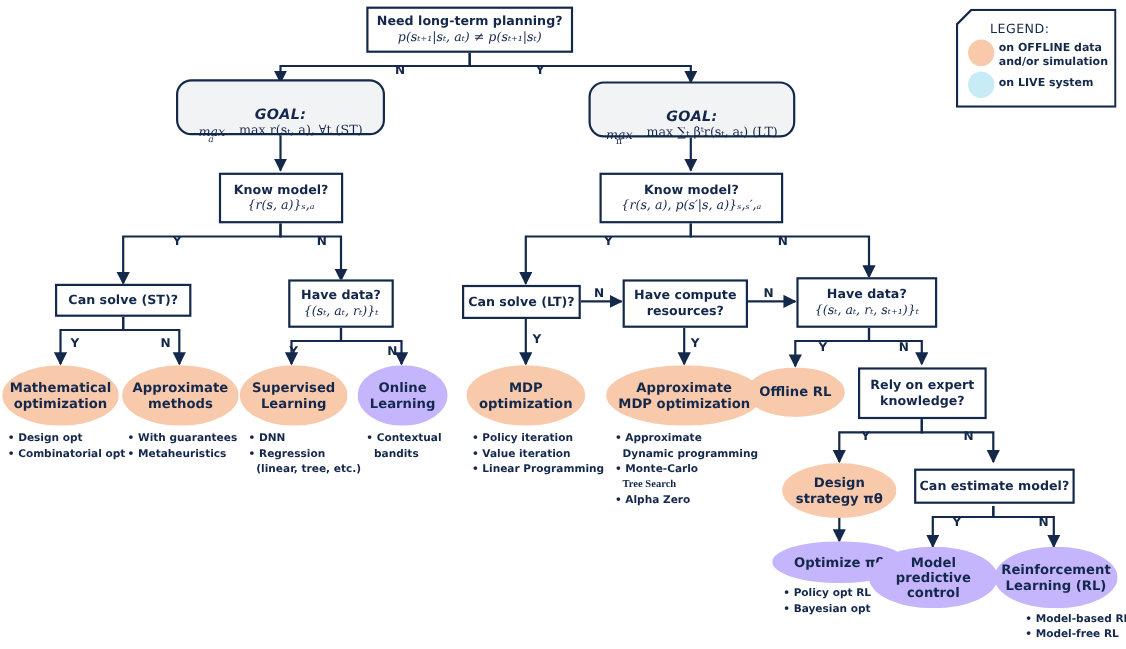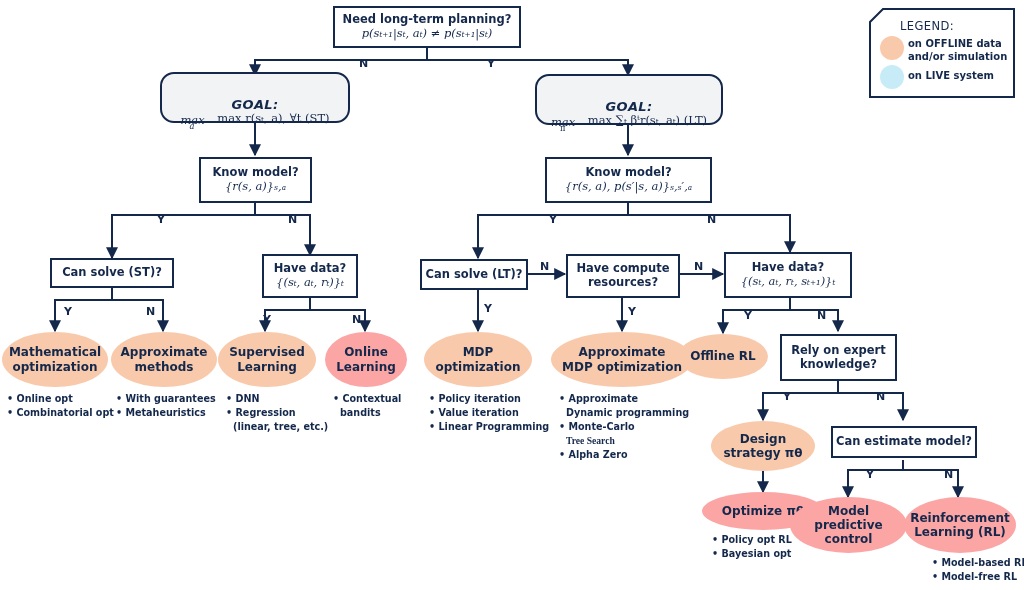--- a/index.html
+++ b/index.html
@@ -6,21 +6,21 @@
   body{width:1024px;height:590px;position:relative;overflow:hidden;
        font-family:"DejaVu Sans","Liberation Sans",sans-serif;color:#14284b;}
   #canvas{position:absolute;inset:0;width:1024px;height:590px;border-radius:14px;}
   svg.edges{position:absolute;left:0;top:0;width:1024px;height:590px;}
   .node{position:absolute;box-sizing:border-box;display:flex;flex-direction:column;
         align-items:center;justify-content:center;text-align:center;line-height:1.18;}
   .rect{border:2.2px solid #14284b;background:#ffffff;}
   .goal{border:2.2px solid #14284b;background:#f2f3f5;border-radius:14px;}
   .ell{border:2px solid transparent;border-radius:50%;}
   .peach{background:#f9c9ab;}
-  .blue{background:#fca5a5;}
+  .blue{background:#c4b5fd;}
   .t1{font-size:11.5px;font-weight:bold;}
   .math{font-family:"DejaVu Serif","Liberation Serif",serif;font-style:italic;font-size:11.5px;}
   .mathup{font-family:"DejaVu Serif","Liberation Serif",serif;font-size:11.5px;}
   .goaltitle{font-size:13px;font-weight:bold;font-style:italic;letter-spacing:.3px;margin-top:28px;}
   .ellLabelSm{font-size:12px;font-weight:bold;}
   .bullets{position:absolute;font-size:9.6px;font-weight:bold;line-height:1.45;text-align:left;color:#14284b;}
   .bullets div{white-space:nowrap;}
   .yn{position:absolute;font-size:11px;font-weight:bold;color:#14284b;}
   .legend{position:absolute;}
   .legend-txt{position:absolute;font-size:10px;font-weight:bold;line-height:1.25;}
@@ -146,21 +146,21 @@
 
   <div class="node rect" style="left:831px;top:426px;width:146px;height:32px;">
     <div class="t1">Can estimate model?</div>
   </div>
 
   <div class="node ell peach" style="left:2px;top:332px;width:106px;height:55px;text-align:right;">
     <div class="ellLabelSm">Mathematical</div>
     <div class="ellLabelSm">optimization</div>
   </div>
   <div class="bullets" style="left:7px;top:392px;">
-    <div>• <span>Online opt</span></div>
+    <div>• <span>Design opt</span></div>
     <div>• <span>Combinatorial opt</span></div>
   </div>
 
   <div class="node ell peach" style="left:111px;top:332px;width:106px;height:55px;">
     <div class="ellLabelSm">Approximate</div>
     <div class="ellLabelSm">methods</div>
   </div>
   <div class="bullets" style="left:116px;top:392px;">
     <div>• <span>With guarantees</span></div>
     <div>• <span>Metaheuristics</span></div>

